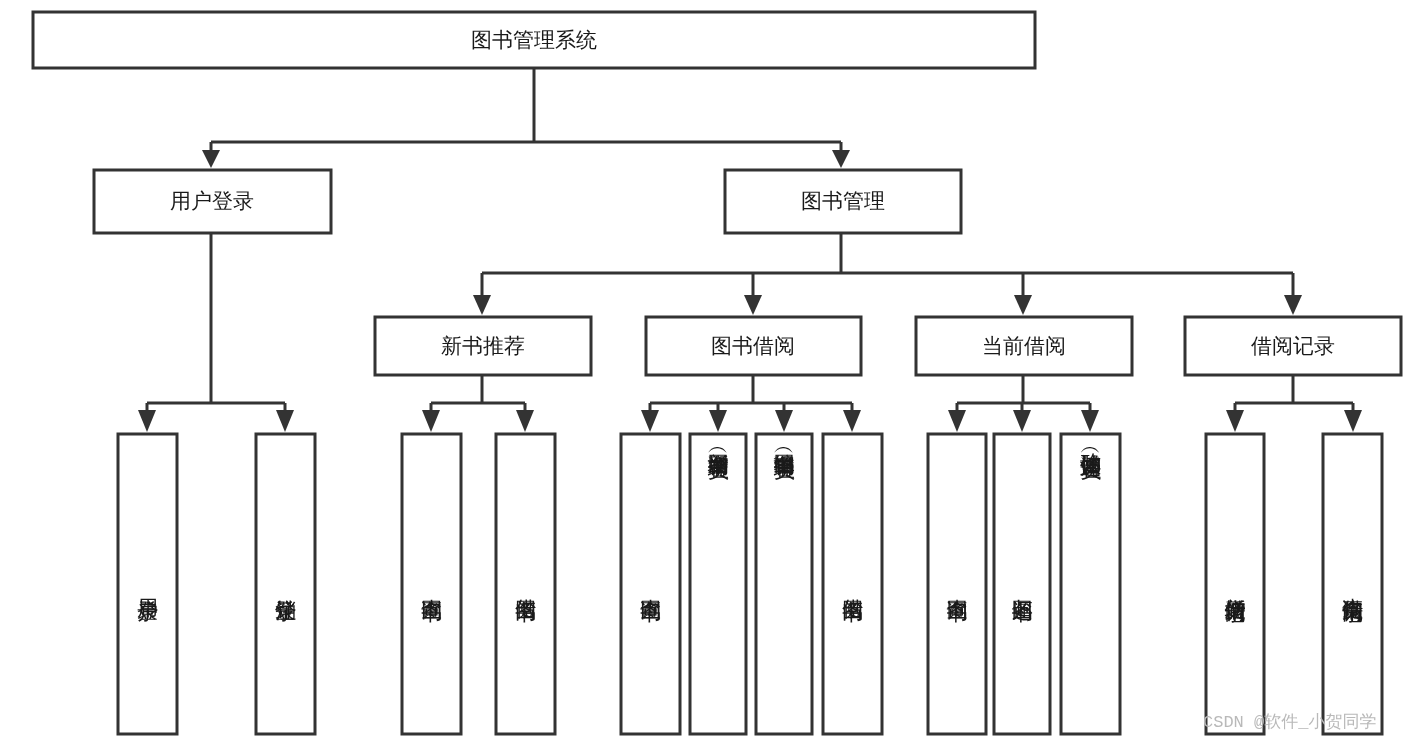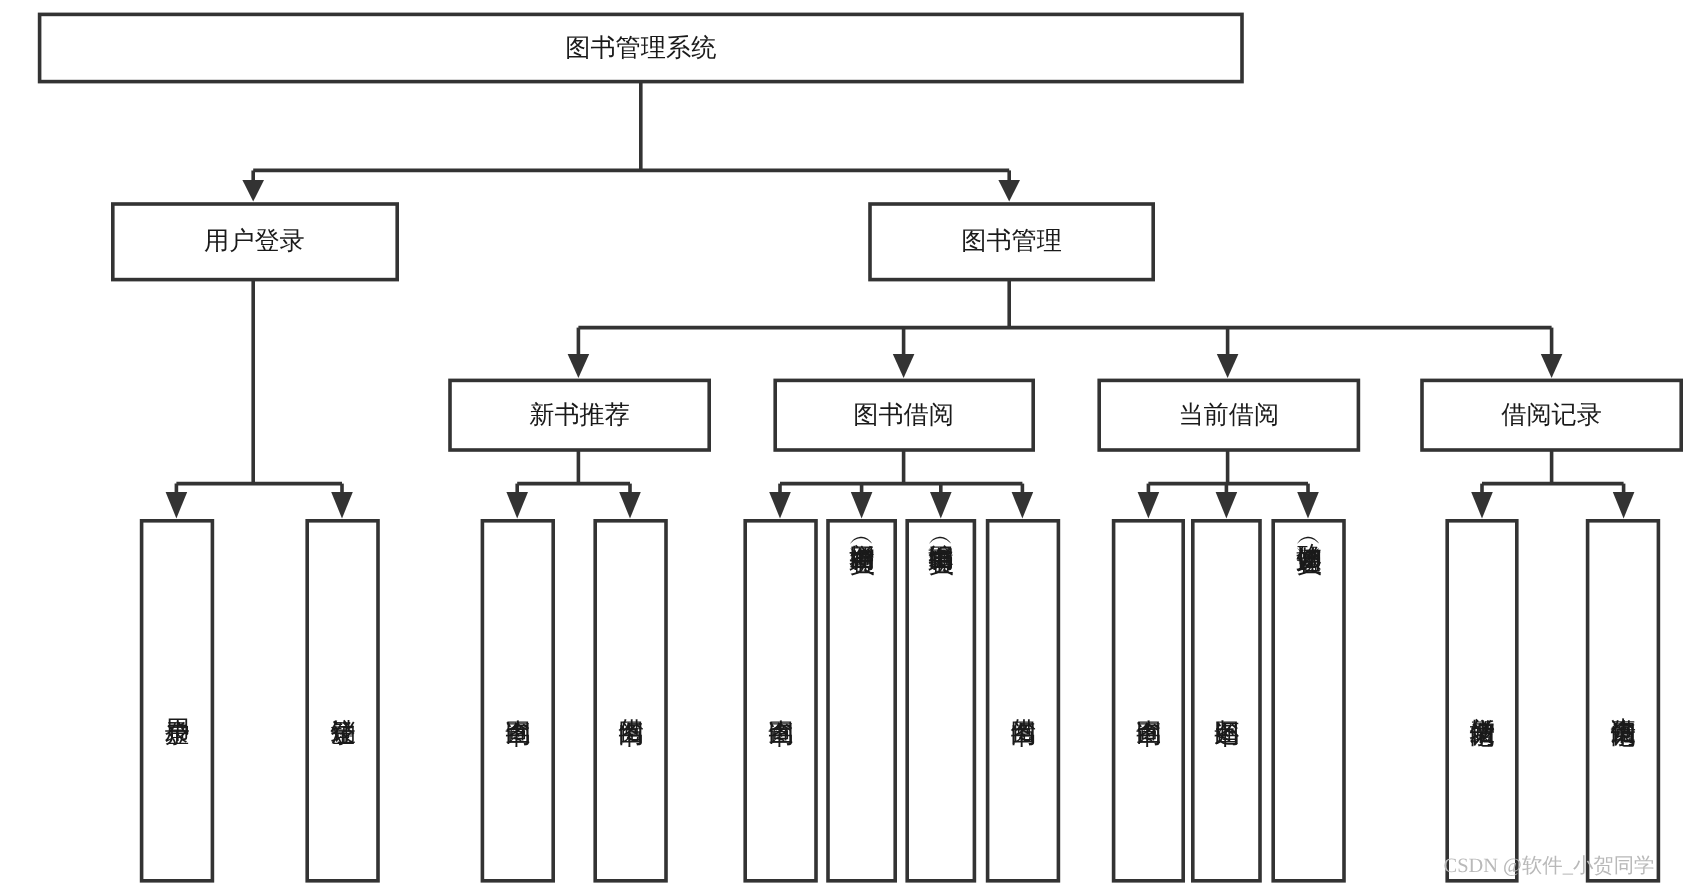--- a/index.html
+++ b/index.html
@@ -62,21 +62,21 @@
     font-size: 21px;
     line-height: 1.08;
     color: #1a1a1a;
     letter-spacing: 1px;
     white-space: nowrap;
   }
   .watermark {
     position: absolute;
     left: 1190px;
     top: 710px;
-    font-family: Liberation Serif, serif;
+    font-family: Liberation Mono, monospace;
     font-size: 17px;
     color: #b9b9b9;
     white-space: nowrap;
     pointer-events: none;
   }
 </style>
 </head>
 <body>
 
 <div id="diagram-root">

